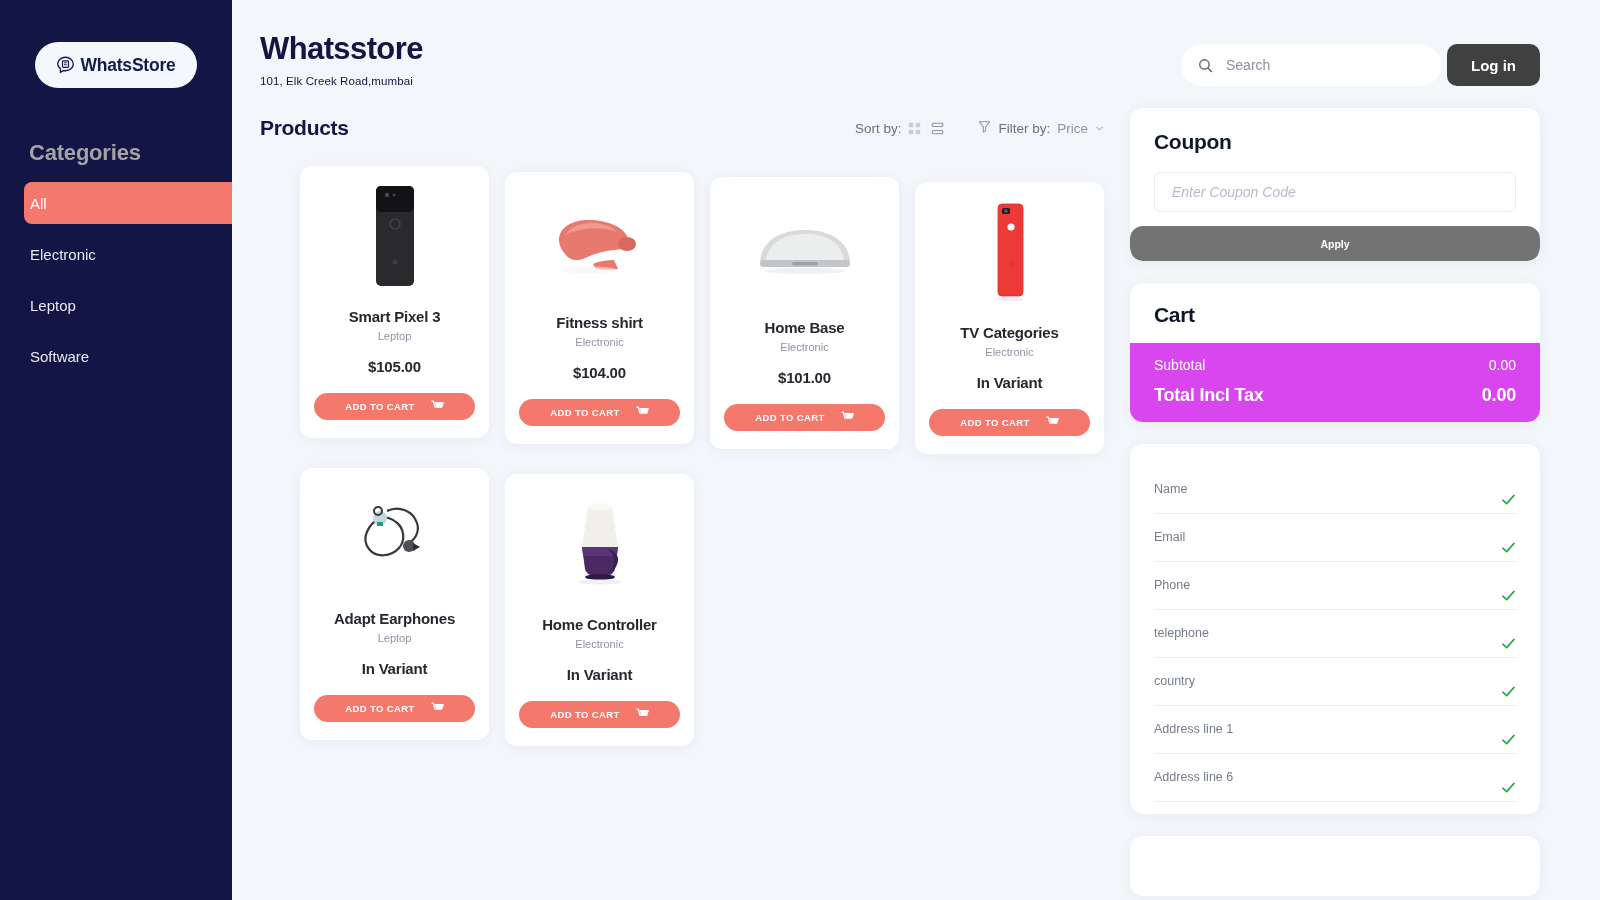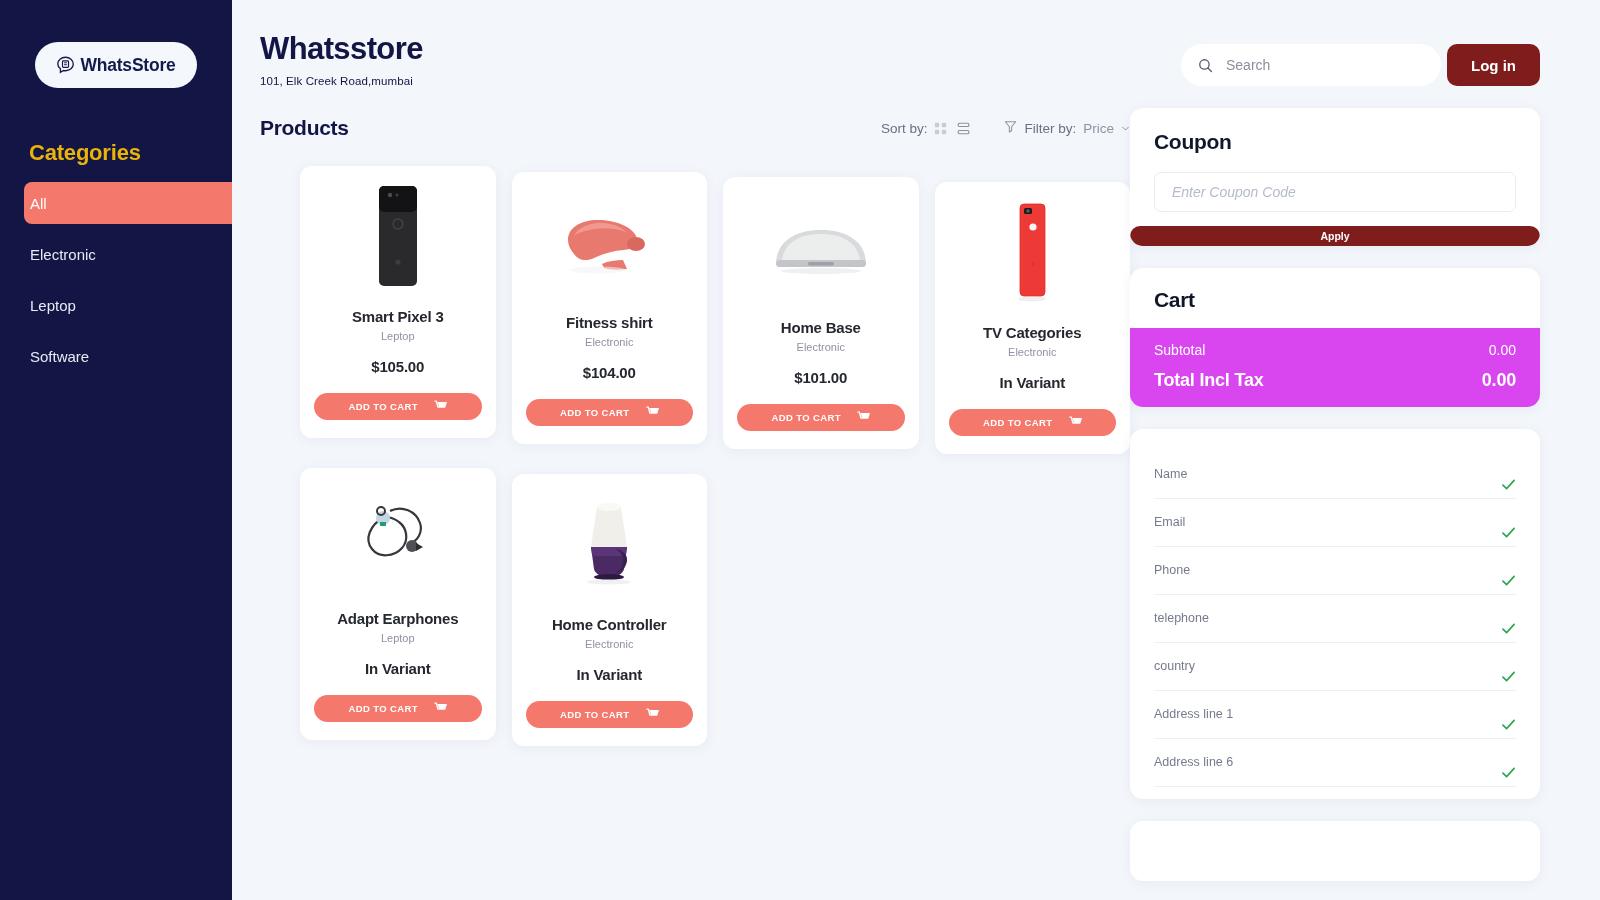--- a/index.html
+++ b/index.html
@@ -36,21 +36,21 @@
   .logo-text {
     font-size: 17.5px;
     font-weight: 700;
     color: #141a4b;
     letter-spacing: -0.2px;
   }
   .cat-heading {
     margin: 52px 0 0 29px;
     font-size: 22px;
     font-weight: 700;
-    color: #eab308;
+    color: #a3a3a3;
     letter-spacing: -0.2px;
   }
   .cat-list { margin-top: 16px; }
   .cat-item {
     height: 42px;
     margin-left: 24px;
     display: flex;
     align-items: center;
     padding-left: 6px;
     font-size: 15px;
@@ -116,32 +116,33 @@
     font-size: 14px;
     color: #3a3f55;
     width: 100%;
   }
   .search-input::placeholder { color: #8b8f9e; }
   .login-btn {
     height: 42px;
     padding: 0 24px;
     border: 0;
     border-radius: 10px;
-    background: #7f1d1d;
+    background: #404040;
     color: #ffffff;
     font-family: "Liberation Sans", sans-serif;
     font-size: 15px;
     font-weight: 600;
     cursor: pointer;
   }
 
   
   .content {
     display: flex;
     padding: 0 60px 0 28px;
+    gap: 26px;
     height: 792px;
   }
   .products-col { flex: 1; min-width: 0; }
   .rail-col { width: 410px; flex: 0 0 410px; }
 
   
   .prod-toolbar {
     display: flex;
     align-items: center;
     height: 40px;
@@ -257,23 +258,23 @@
     font-family: "Liberation Sans", sans-serif;
     font-size: 14px;
     color: #3a3f55;
     outline: 0;
     font-style: italic;
   }
   .coupon-input::placeholder { color: #b4bbca; }
   .apply-btn {
     margin: 14px -24px 0;
     width: calc(100% + 48px);
-    height: 20px;
+    height: 35px;
     border: 0;
-    background: #7f1d1d;
+    background: #737373;
     color: #ffffff;
     font-family: "Liberation Sans", sans-serif;
     font-size: 10.5px;
     font-weight: 700;
     border-radius: 13px;
     cursor: pointer;
     display: block;
   }
   .cart-head { padding: 20px 24px 16px; }
   .cart-body { background: #d946ef; padding: 10px 24px 16px; }

